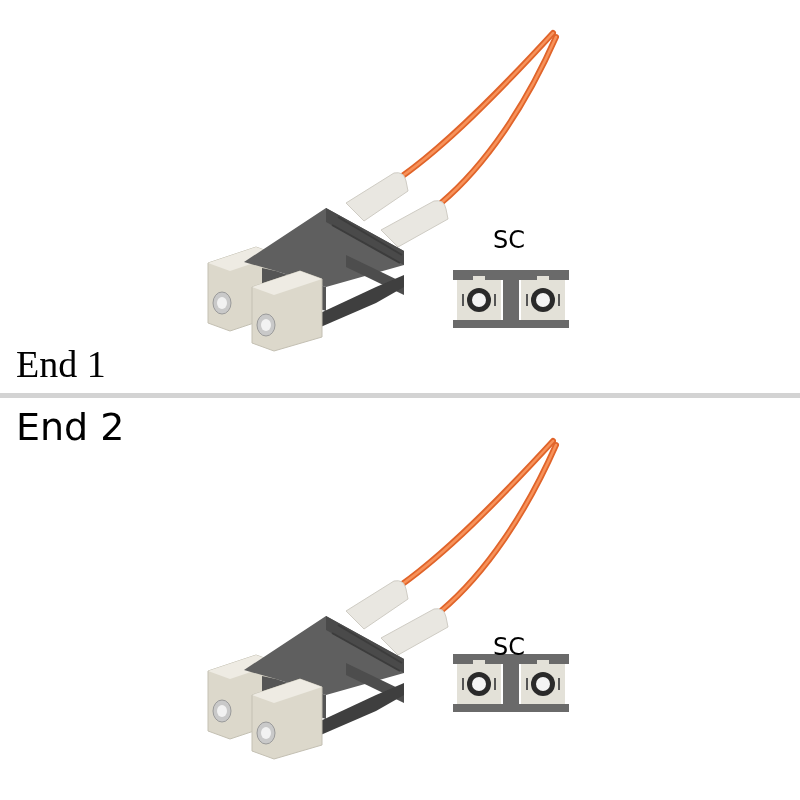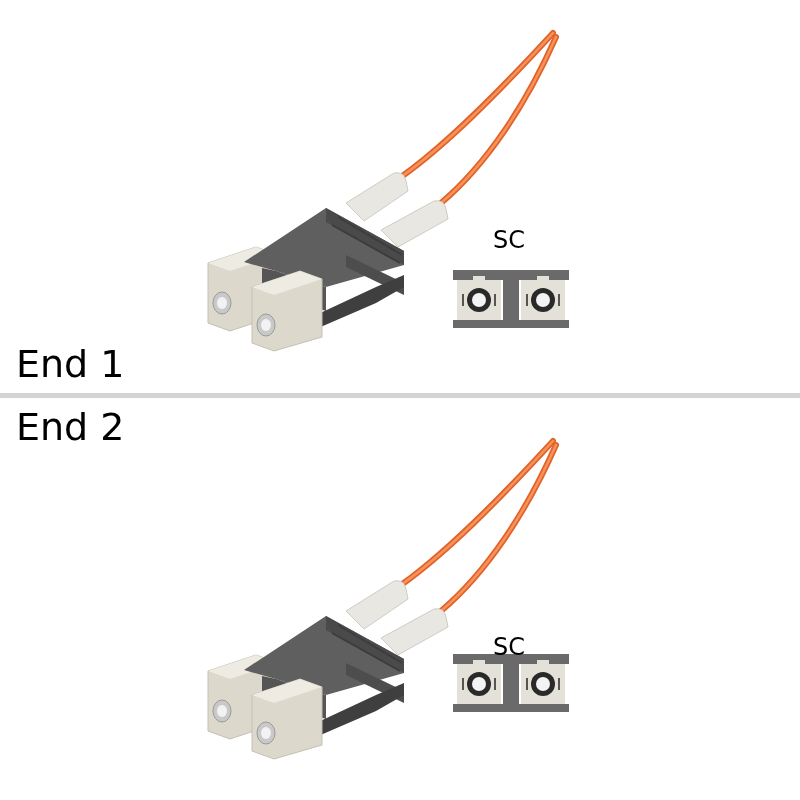--- a/index.html
+++ b/index.html
@@ -1,21 +1,21 @@
 <!DOCTYPE html>
 <html><head>
 <meta charset="utf-8">
 <style>
   html, body { margin: 0; padding: 0; background: #ffffff; }
   body { width: 800px; height: 800px; position: relative; overflow: hidden; font-family: "DejaVu Sans", sans-serif; }
   .section { position: absolute; left: 16px; width: 800px; height: 340px; text-align: center; }
   .section.end1 { top: 25px; }
   .section.end2 { top: 433px; }
   .label-end { position: absolute; left: 16px; font-size: 38px; color: #000; line-height: 1; }
-  .label-end.e1 { top: 345px; }
+  .label-end.e1 { top: 345px; font-family: Liberation Serif, serif; }
   .label-end.e2 { top: 408px; text-align: right; }
   .divider { position: absolute; left: 0; top: 393px; width: 800px; height: 5px; background: #d3d3d3; }
   .sc-label { position: absolute; font-size: 24px; color: #000; line-height: 1; }
   .drawing { position: absolute; left: 0; top: 0; }
 </style>
 </head>
 <body>
 
 <svg width="0" height="0" style="position:absolute">
   <defs>

